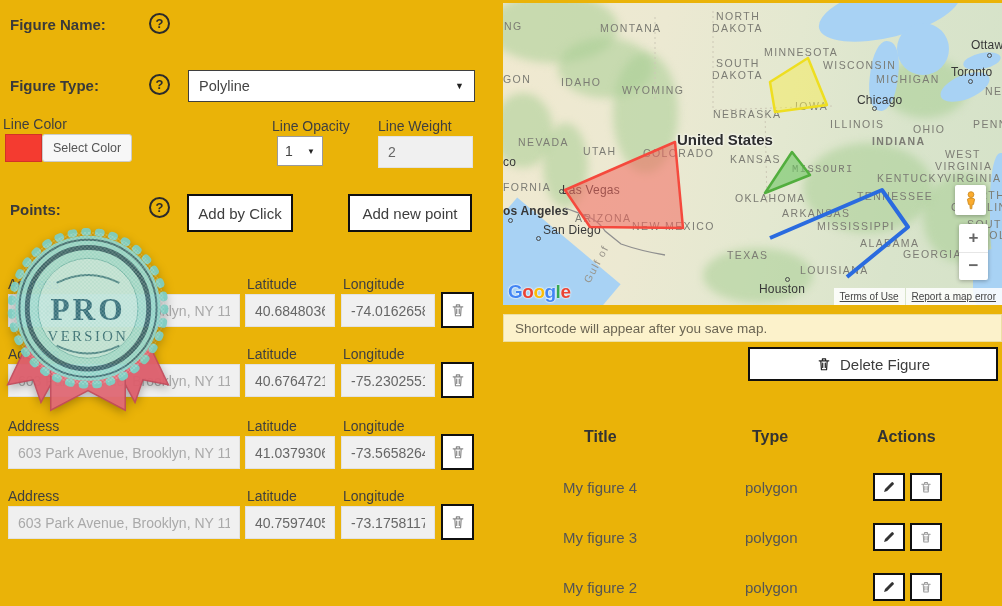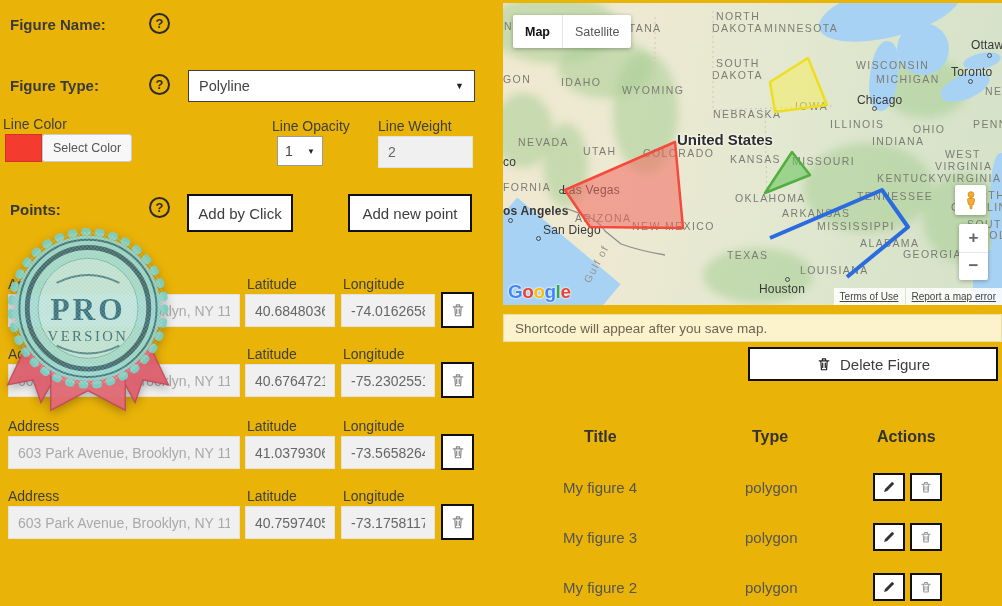--- a/index.html
+++ b/index.html
@@ -217,44 +217,44 @@
     <div class="water" style="left:-45px;top:222px;width:135px;height:135px;transform:rotate(40deg)"></div>
     <div class="water" style="left:58px;top:230px;width:15px;height:95px;transform:rotate(-36deg);border-radius:8px"></div>
     <div class="water" style="left:470px;top:245px;width:60px;height:70px;border-radius:40%"></div>
     <div class="water" style="left:487px;top:150px;width:25px;height:120px;border-radius:40%"></div>
 
     <div>
         <span class="ml st" style="left: 1px; top: 17px;">NG</span>
         <span class="ml st" style="left: 97px; top: 19px;">MONTANA</span>
         <span class="ml st" style="left: 213px; top: 7px;">NORTH</span>
         <span class="ml st" style="left: 209px; top: 19px;">DAKOTA</span>
-        <span class="ml st" style="left: 261px; top: 19px;">MINNESOTA</span>
+        <span class="ml st" style="left: 261px; top: 43px;">MINNESOTA</span>
         <span class="ml st" style="left: 213px; top: 54px;">SOUTH</span>
         <span class="ml st" style="left: 209px; top: 66px;">DAKOTA</span>
-        <span class="ml st" style="left: 320px; top: 56px; margin-left: 33px;">WISCONSIN</span>
+        <span class="ml st" style="left: 320px; top: 56px;">WISCONSIN</span>
         <span class="ml st" style="left: 373px; top: 70px;">MICHIGAN</span>
         <span class="ml city" style="left: 448px; top: 62px;">Toronto</span>
         <span class="ml city" style="left: 468px; top: 35px;">Ottaw</span>
         <span class="ml st" style="left: 58px; top: 73px;">IDAHO</span>
         <span class="ml st" style="left: 0px; top: 70px;">GON</span>
         <span class="ml st" style="left: 119px; top: 81px;">WYOMING</span>
         <span class="ml city" style="left: 354px; top: 90px;">Chicago</span>
         <span class="ml st" style="left: 292px; top: 97px;">IOWA</span>
         <span class="ml st" style="left: 482px; top: 82px;">NEW</span>
         <span class="ml st" style="left: 210px; top: 105px;">NEBRASKA</span>
         <span class="ml st" style="left: 327px; top: 115px;">ILLINOIS</span>
         <span class="ml st" style="left: 410px; top: 120px;">OHIO</span>
         <span class="ml st" style="left: 470px; top: 115px;">PENN</span>
-        <span class="ml st" style="left: 369px; top: 132px;">INDIANA</span>
+        <span class="ml st" style="left: 369px; top: 132px; font-weight: bold;">INDIANA</span>
         <span class="ml st" style="left: 15px; top: 133px;">NEVADA</span>
         <span class="ml st" style="left: 80px; top: 142px;">UTAH</span>
         <span class="ml ctry" style="left: 174px; top: 128px;">United States</span>
         <span class="ml st" style="left: 140px; top: 144px;">COLORADO</span>
         <span class="ml st" style="left: 227px; top: 150px;">KANSAS</span>
-        <span class="ml st" style="left: 289px; top: 152px;">MISSOURI</span>
+        <span class="ml st" style="left: 289px; top: 160px; font-family: Liberation Mono, monospace;">MISSOURI</span>
         <span class="ml st" style="left: 442px; top: 145px;">WEST</span>
         <span class="ml st" style="left: 432px; top: 157px;">VIRGINIA</span>
         <span class="ml st" style="left: 374px; top: 169px;">KENTUCKY</span>
         <span class="ml st" style="left: 441px; top: 169px;">VIRGINIA</span>
         <span class="ml city" style="left: 0px; top: 152px;">co</span>
         <span class="ml st" style="left: 0px; top: 178px;">FORNIA</span>
         <span class="ml city" style="left: 59px; top: 180px;">Las Vegas</span>
         <span class="ml city" style="left: 0px; top: 201px; font-weight: bold;">os Angeles</span>
         <span class="ml st" style="left: 354px; top: 187px;">TENNESSEE</span>
         <span class="ml st" style="left: 458px; top: 186px;">NORTH</span>
@@ -289,24 +289,20 @@
         <line x1="210" y1="8" x2="210" y2="108"></line>
         <line x1="212" y1="107" x2="330" y2="103"></line>
         <line x1="262" y1="108" x2="264" y2="200"></line>
       </g>
     <polygon points="305,55 267,79 272,109 324,102" fill="rgba(246,235,84,0.5)" stroke="#eede20" stroke-width="2.5" stroke-linejoin="round"></polygon>
         <polygon points="172,139 62,187 87,224 180,225" fill="rgba(243,104,94,0.55)" stroke="#f5493d" stroke-width="2.5" stroke-linejoin="round"></polygon>
         <polygon points="289,149 307,172 262,190" fill="rgba(110,196,99,0.6)" stroke="#52ae3e" stroke-width="2.5" stroke-linejoin="round"></polygon>
         <polyline points="267,235 379,187 405,224 344,274" fill="none" stroke="#2a6bdf" stroke-width="4" stroke-linejoin="round"></polyline>
       </svg>
 
-    <div id="mapsat" class="gmctl">
-      <span class="seg on">Map</span>
-      <span class="seg off">Satellite</span>
-    </div>
     <div id="pegman" class="gmctl">
       <svg width="20" height="22" viewBox="0 0 20 20">
           <use href="#i-pegman"></use>
         </svg>
     </div>
     <div id="zoomctl" class="gmctl">
       <span class="z">+</span>
       <span class="z">−</span>
     </div>
     <div id="glogo"><span class="g-b">G</span><span class="g-r">o</span><span class="g-y">o</span><span class="g-b">g</span><span class="g-g">l</span><span class="g-r">e</span></div>

